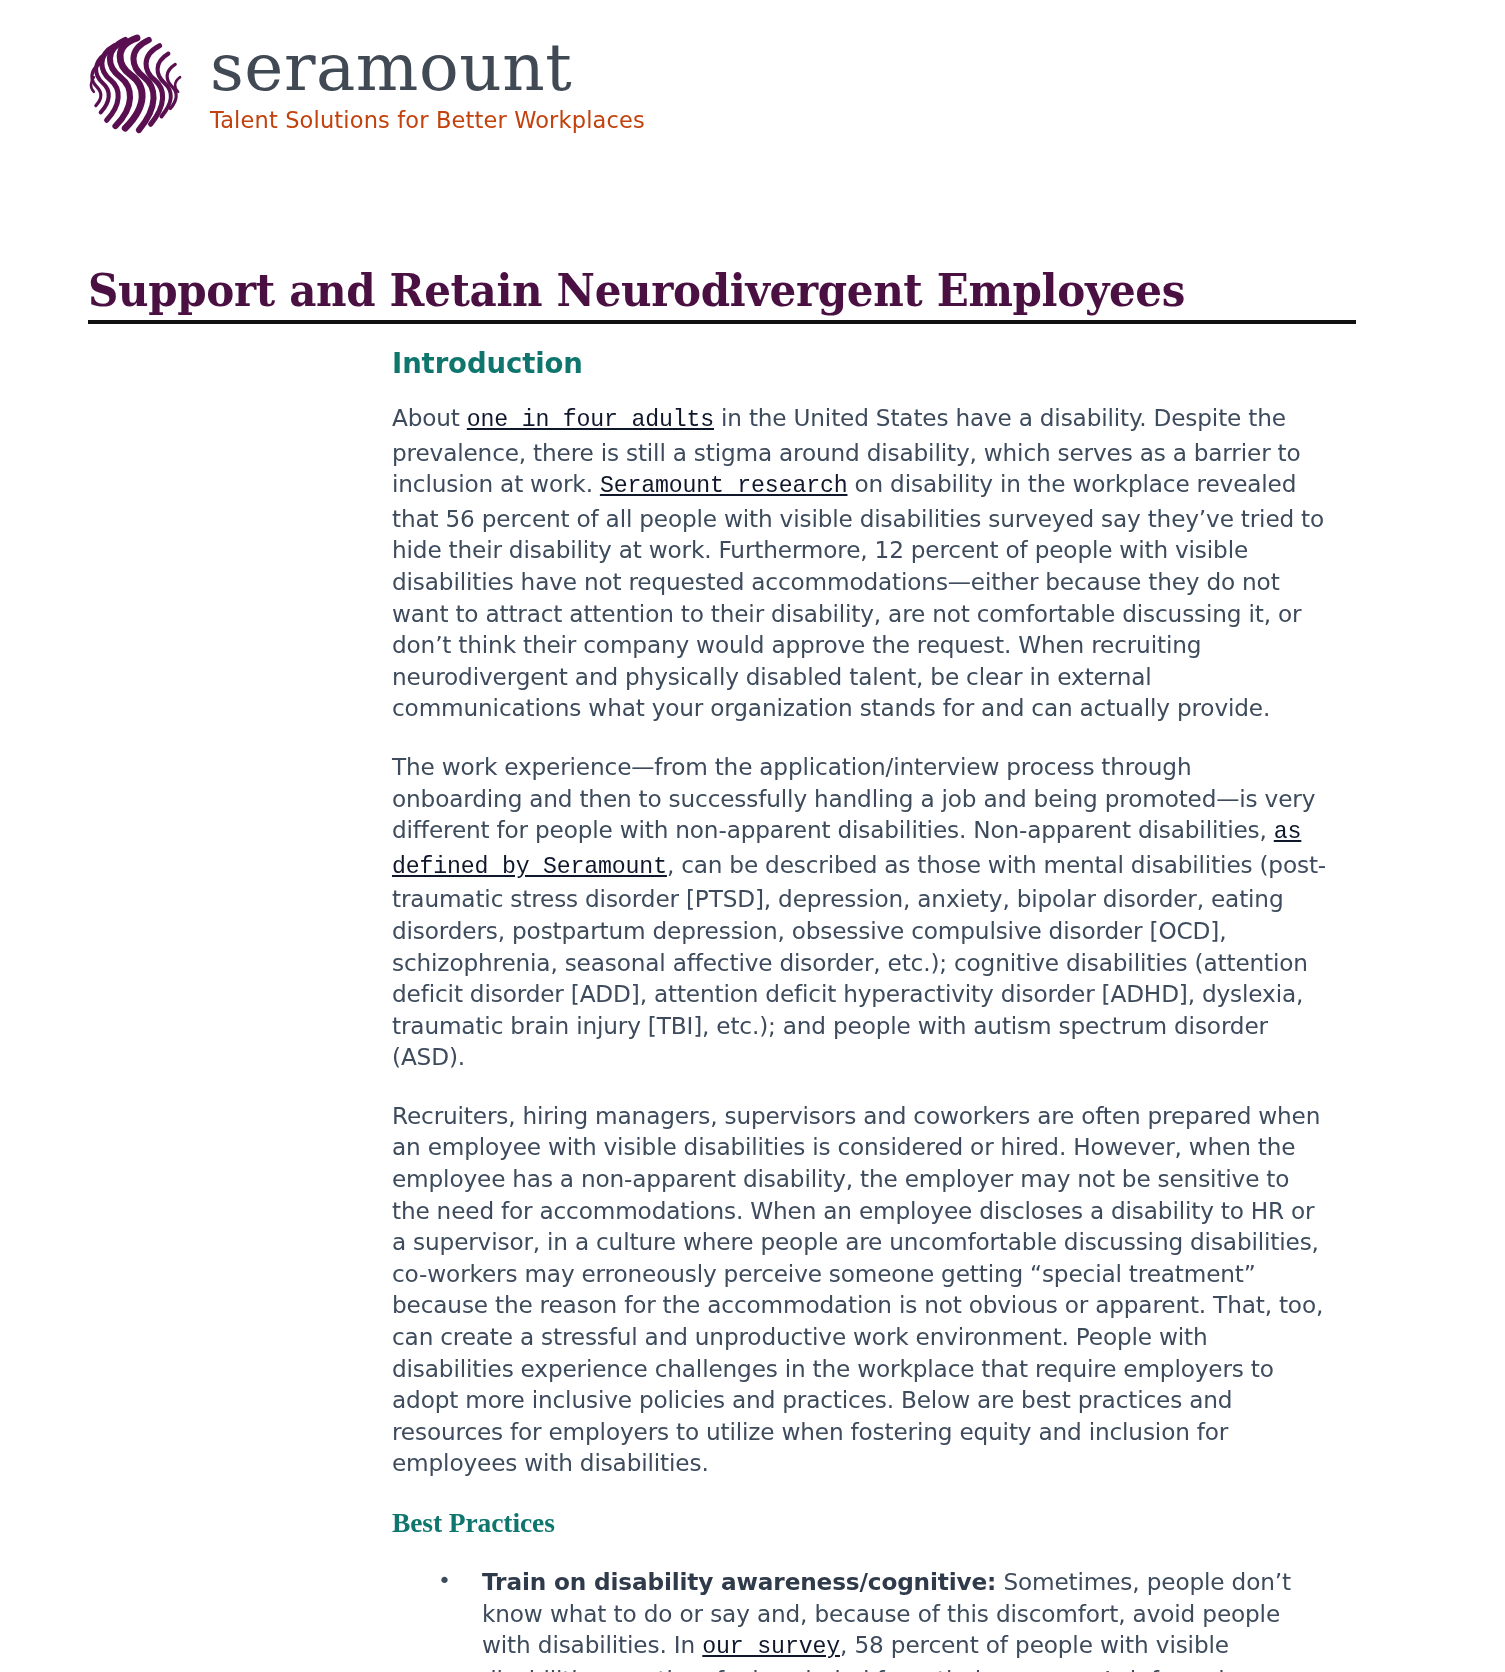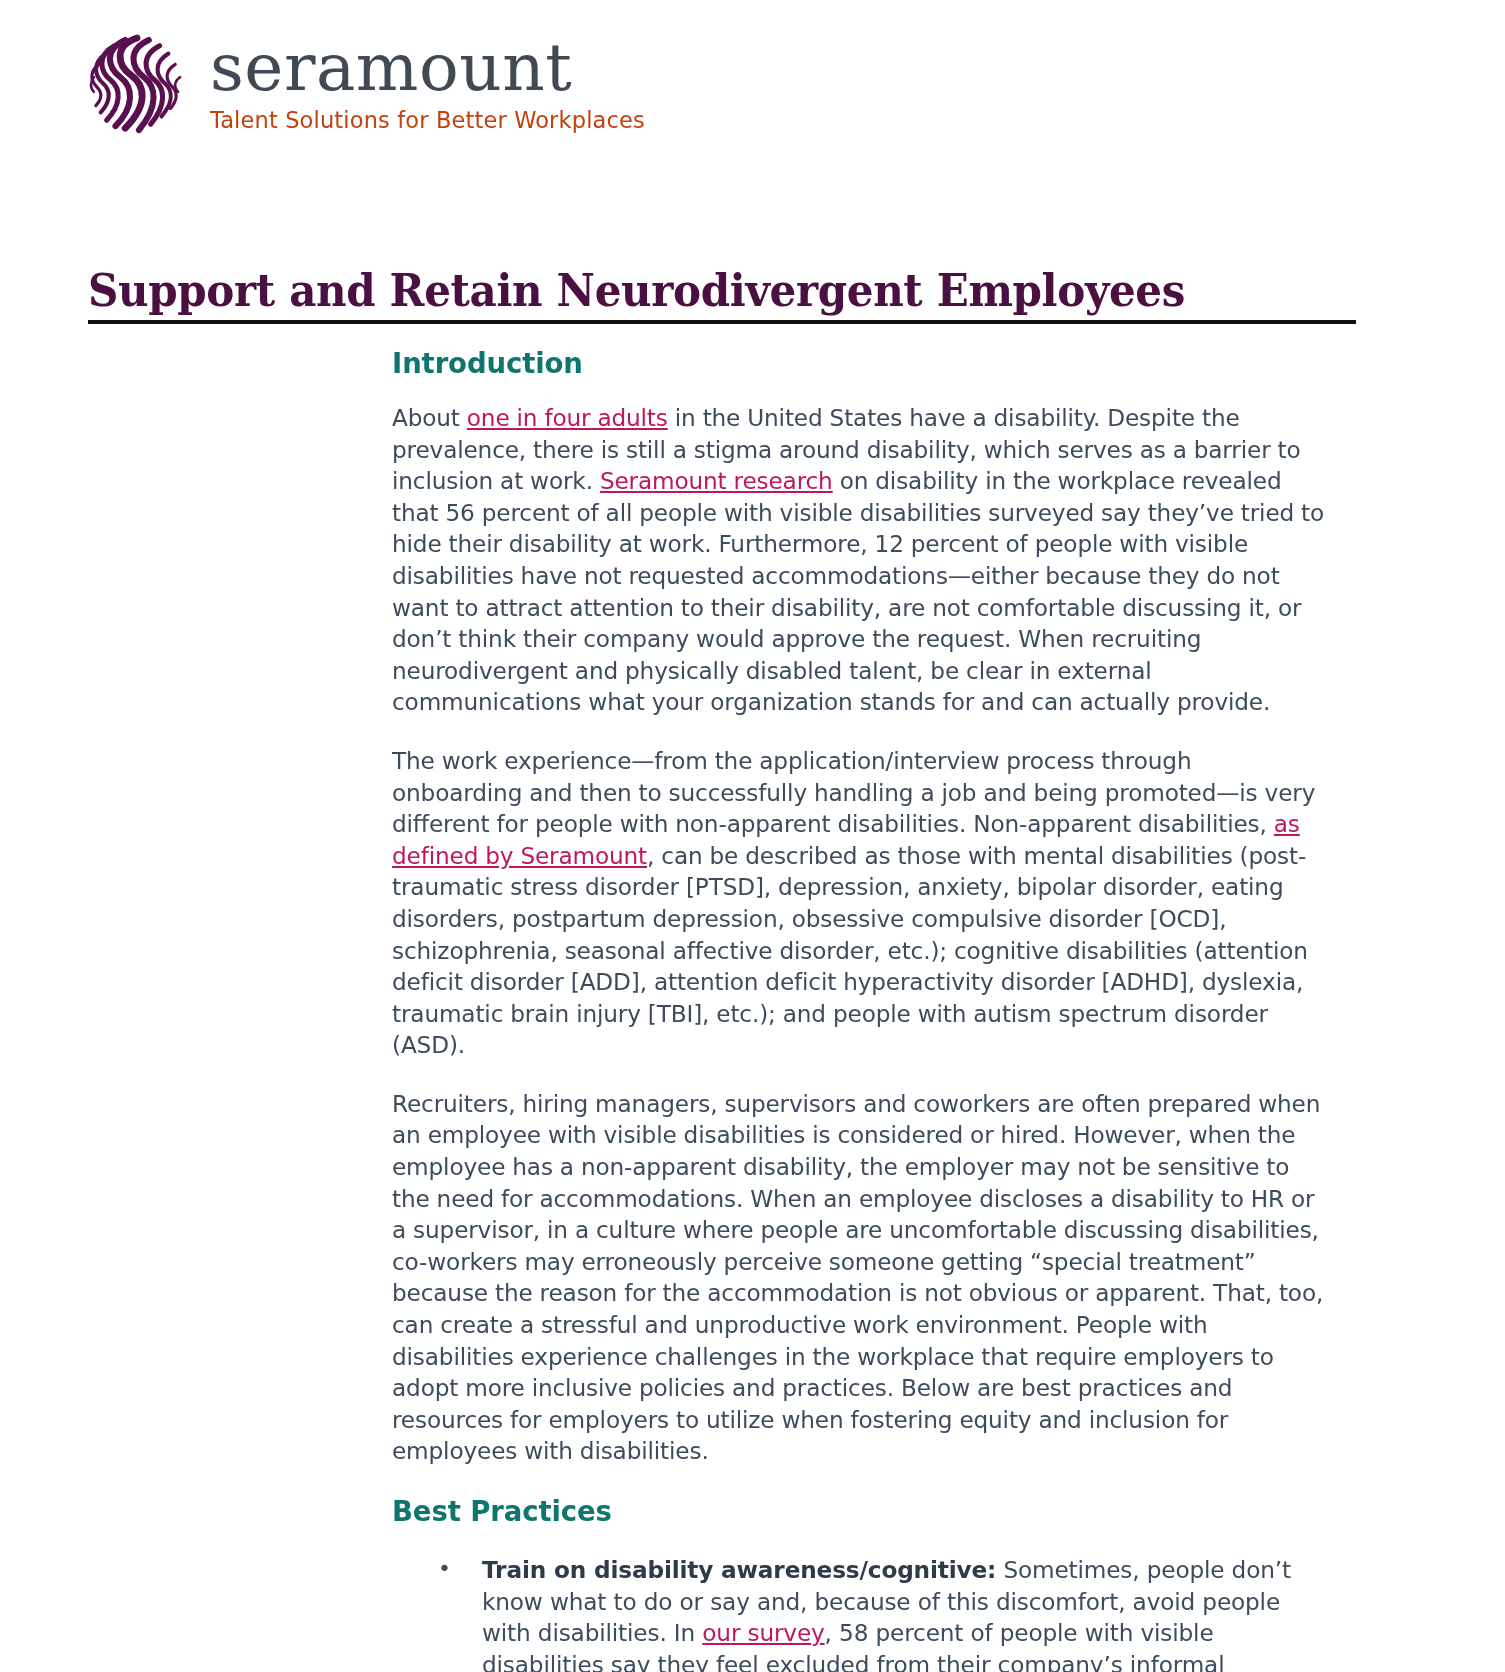--- a/index.html
+++ b/index.html
@@ -96,38 +96,40 @@
     font-weight: bold;
     font-size: 27.5px;
     line-height: 34px;
     color: #0f766e;
     margin: 0 0 22px 0;
     letter-spacing: -0.1px;
   }
   h2.section-heading.tight {
     margin-top: 12px;
     margin-bottom: 26px;
+    font-family: Liberation Serif, serif;
   }
 
   p.body {
     font-family: "DejaVu Sans", sans-serif;
     font-size: 23.2px;
     line-height: 31.6px;
     color: #3D4B5C;
     margin: 0 0 27px 0;
     letter-spacing: -0.15px;
     text-align: left;
     word-spacing: -0.2px;
   }
   p.body:last-child { margin-bottom: 0; }
 
   a.doclink {
-    color: #be185d;
+    color: #0f172a;
     text-decoration: underline;
     text-underline-offset: 2px;
+    font-family: Liberation Mono, monospace;
   }
 
   ul.bullets {
     margin: 0;
     padding: 0 0 0 90px;
     list-style: none;
   }
   ul.bullets li {
     position: relative;
     font-family: "DejaVu Sans", sans-serif;

